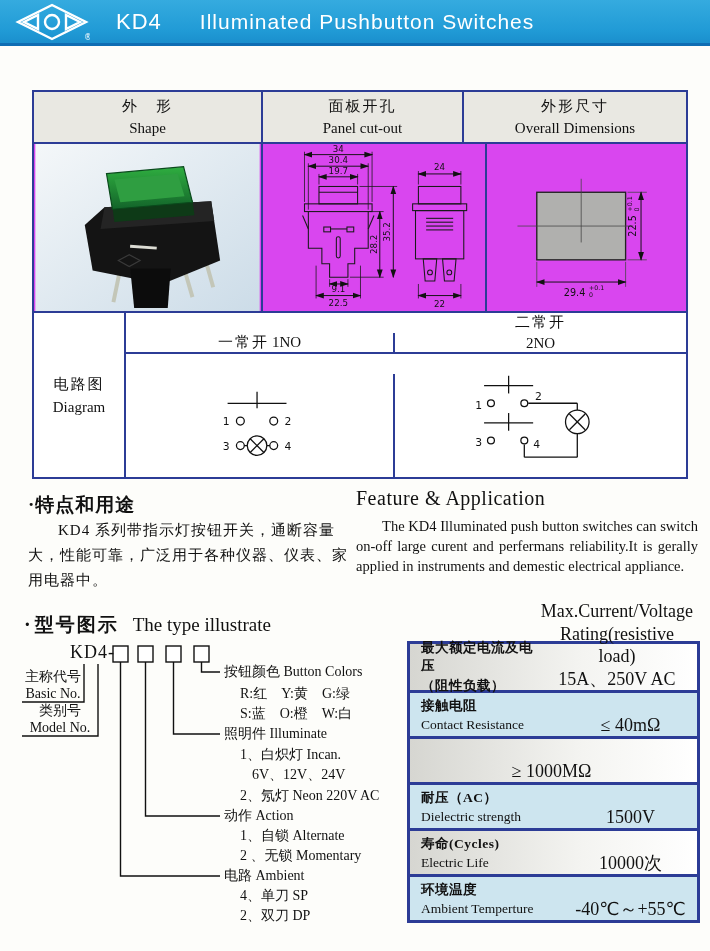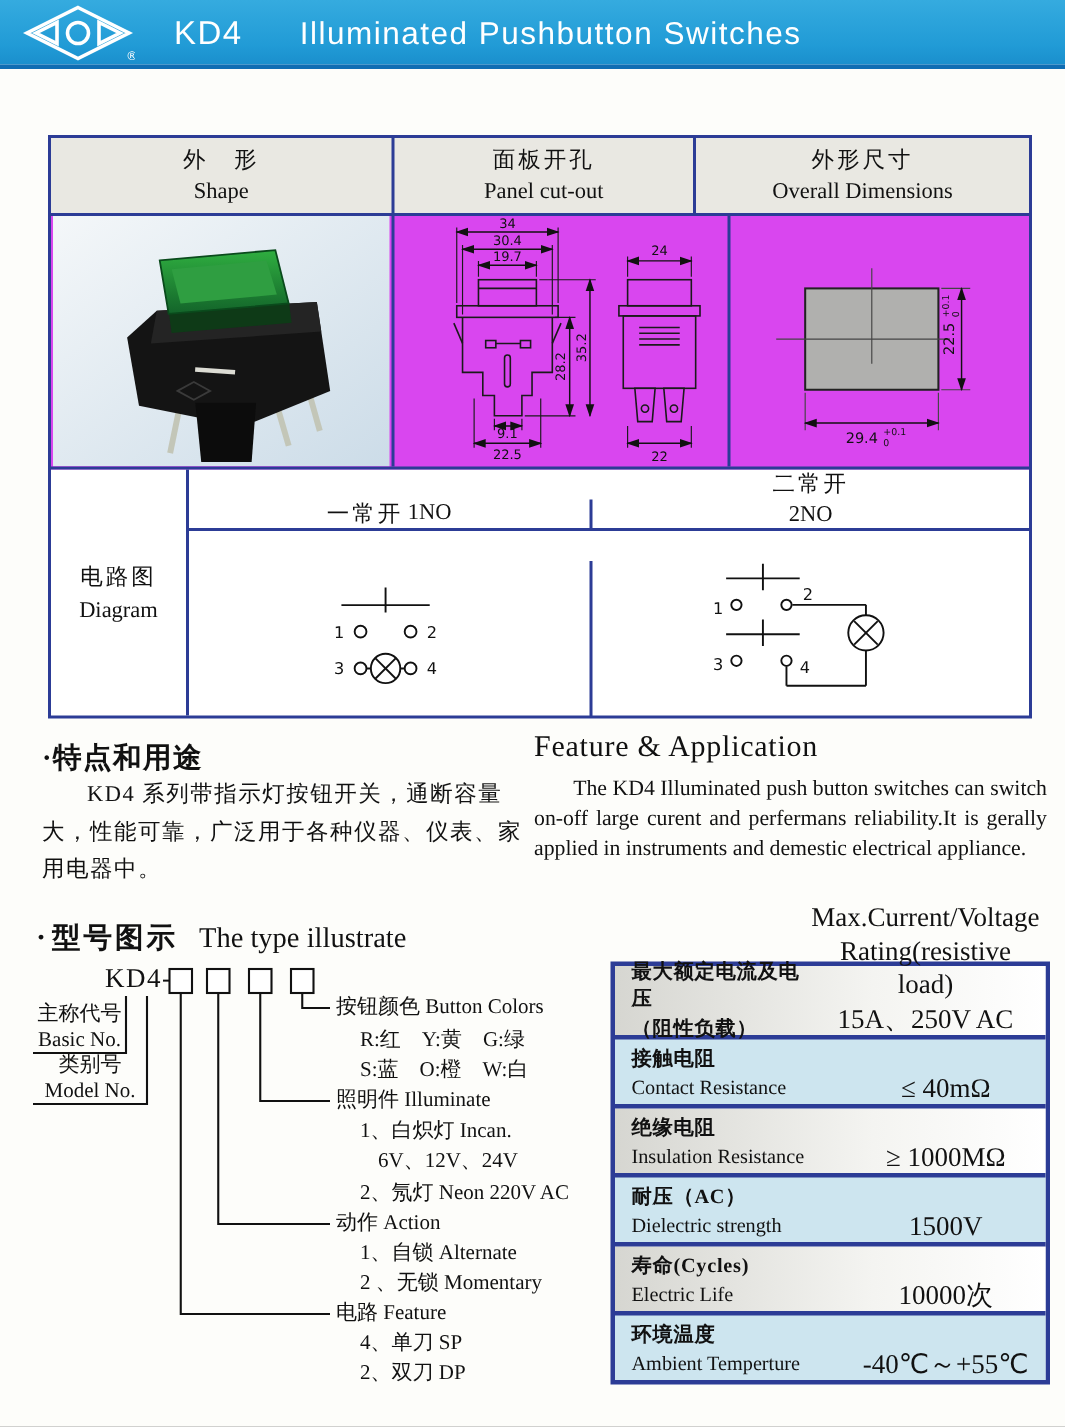--- a/index.html
+++ b/index.html
@@ -392,21 +392,21 @@
 
     <div class="lbl" style="left:204px;top:84px;">照明件 Illuminate</div>
     <div class="lbl sub" style="left:220px;top:105px;">1、白炽灯 Incan.</div>
     <div class="lbl sub" style="left:232px;top:125px;">6V、12V、24V</div>
     <div class="lbl sub" style="left:220px;top:146px;">2、氖灯  Neon 220V AC</div>
 
     <div class="lbl" style="left:204px;top:166px;">动作 Action</div>
     <div class="lbl sub" style="left:220px;top:186px;">1、自锁  Alternate</div>
     <div class="lbl sub" style="left:220px;top:206px;">2 、无锁  Momentary</div>
 
-    <div class="lbl" style="left:204px;top:226px;">电路 Feature</div>
+    <div class="lbl" style="left:204px;top:226px;">电路 Ambient</div>
     <div class="lbl sub" style="left:220px;top:246px;">4、单刀 SP</div>
     <div class="lbl sub" style="left:220px;top:266px;">2、双刀 DP</div>
   </div>
 
   <div class="sp-title">
     <span class="tzh">主要技术性能</span><span class="ten">Specifications</span>
   </div>
 
   <div class="spec">
     <div class="srow g tall">
@@ -423,24 +423,20 @@
     <div class="srow b">
       <div class="sname">
         <div class="szh">接触电阻</div>
         <div class="sen">Contact Resistance</div>
       </div>
       <div class="sval">
           <div>≤ 40mΩ</div>
         </div>
     </div>
     <div class="srow g">
-      <div class="sname">
-        <div class="szh">绝缘电阻</div>
-        <div class="sen">Insulation Resistance</div>
-      </div>
       <div class="sval">
           <div>≥ 1000MΩ</div>
         </div>
     </div>
     <div class="srow b">
       <div class="sname">
         <div class="szh">耐压（AC）</div>
         <div class="sen">Dielectric strength</div>
       </div>
       <div class="sval">

